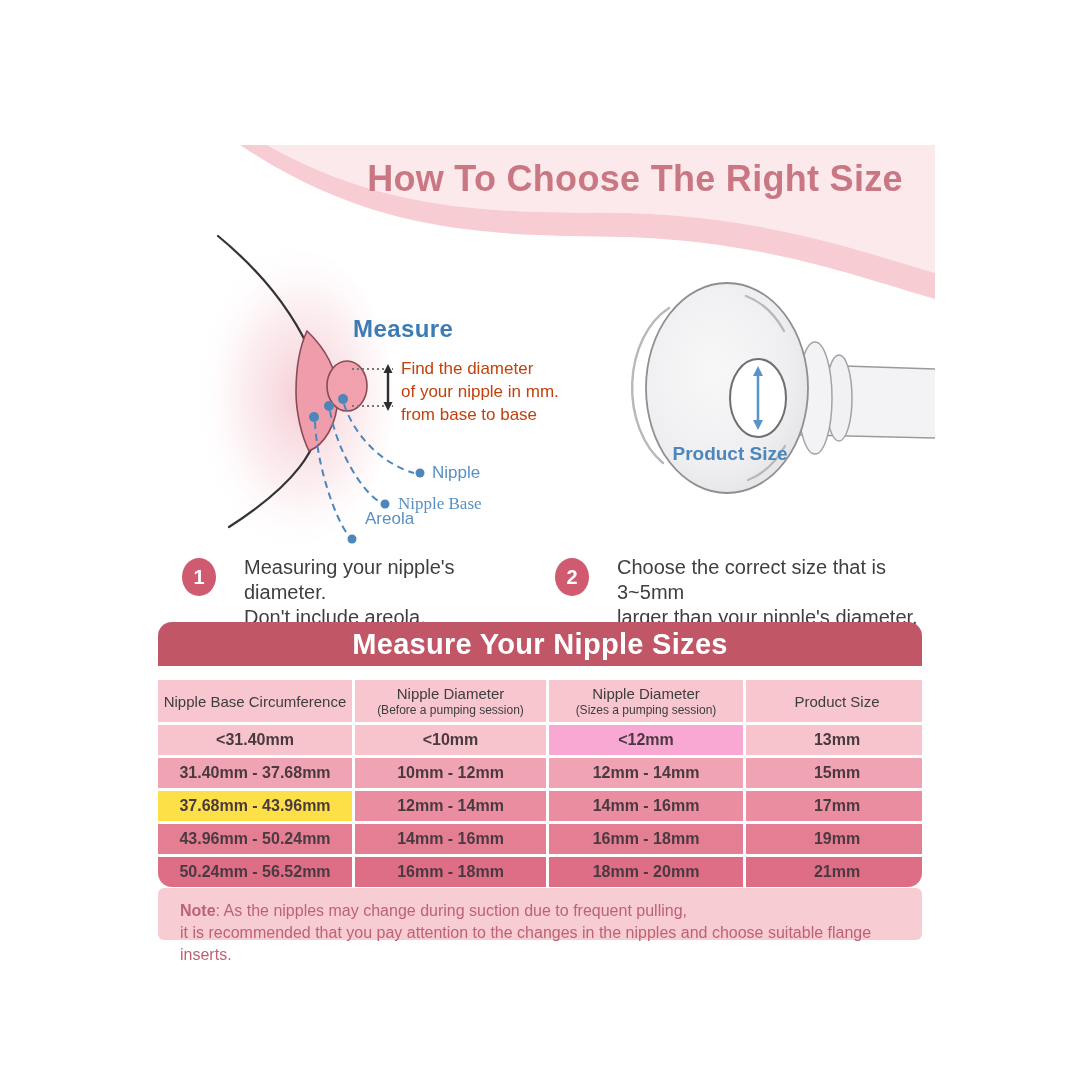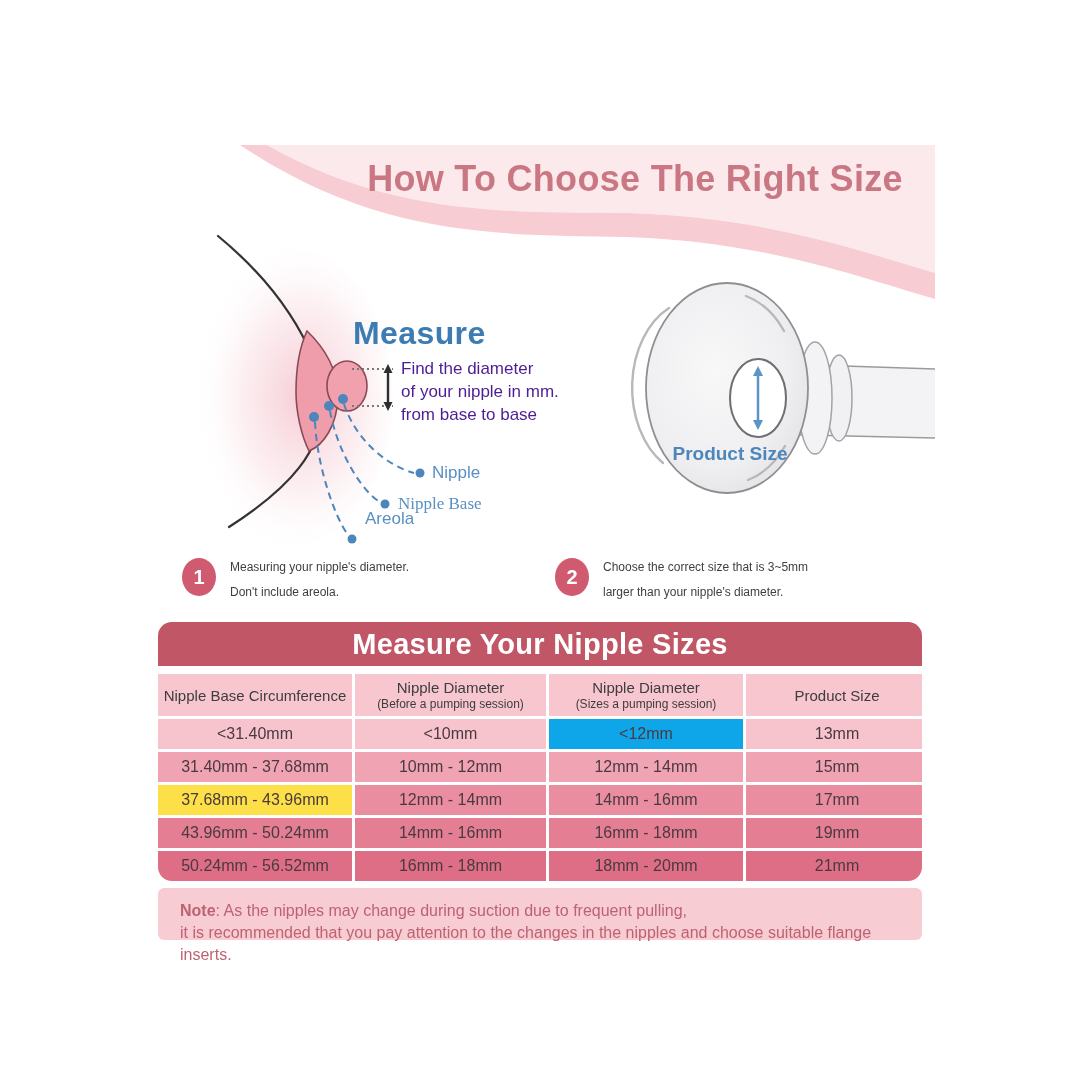--- a/index.html
+++ b/index.html
@@ -6,47 +6,47 @@
   html,body { background:#ffffff; }
   body { width:1080px; height:1080px; font-family:"Liberation Sans","DejaVu Sans",sans-serif; }
   .page { position:relative; width:1080px; height:1080px; background:#fff; overflow:hidden; }
   .content { position:absolute; left:145px; top:145px; width:790px; height:795px; }
   .abs { position:absolute; }
   .decor { position:absolute; left:0; top:0; }
 
   .page-title { left:190px; top:13px; width:600px; text-align:center;
     font-size:36px; font-weight:bold; color:#c97883; letter-spacing:.3px; }
 
-  .measure-heading { left:208px; top:170px; font-size:32px; font-weight:bold; color:#3d7cb3; letter-spacing:.4px; }
-  .measure-desc { left:256px; top:212px; font-size:17px; line-height:23px; color:#4c1d95; }
+  .measure-heading { left:208px; top:170px; font-size:24px; font-weight:bold; color:#3d7cb3; letter-spacing:.4px; }
+  .measure-desc { left:256px; top:212px; font-size:17px; line-height:23px; color:#c2410c; }
   .blue-label { font-size:17px; color:#5890c2; }
   .lbl-nipple { left:287px; top:318px; }
   .lbl-nipple-base { left:253px; top:349px;font-family:Liberation Serif, serif; }
   .lbl-areola { left:220px; top:364px; }
   .product-size { left:505px; top:298px; width:160px; text-align:center;
     font-size:19px; font-weight:bold; color:#4d86ba; }
 
   .step { display:flex; align-items:flex-start; }
   .step-1 { left:37px; top:410px; width:360px; }
   .step-2 { left:410px; top:410px; width:370px; }
   .step-badge { flex:0 0 auto; width:34px; height:38px; border-radius:50%;
     background:#d05a70; color:#fff; font-size:20px; font-weight:bold;
     display:flex; align-items:center; justify-content:center; margin-top:3px; }
-  .step-text { margin-left:14px; font-size:12px; line-height:25px; color:#3f3f3f; }
+  .step-text { margin-left:28px; font-size:20px; line-height:25px; color:#3f3f3f; }
 
   .size-table { left:13px; top:477px; width:764px; border-radius:14px; overflow:hidden; }
   .table-title { height:44px; background:#c15667; color:#ffffff; text-align:center;
     font-size:29px; font-weight:bold; line-height:44px; letter-spacing:.3px; }
-  .tgrid { display:grid; grid-template-columns:194px 191px 194px 182px; gap:3px; background:#ffffff; padding-top:8px; }
+  .tgrid { display:grid; grid-template-columns:194px 191px 194px 182px; gap:3px; background:#ffffff; padding-top:14px; }
   .thead-cell { background:#f8c6cf; min-height:42px; display:flex; flex-direction:column;
     align-items:center; justify-content:center; color:#3d3d3d; text-align:center; padding:4px 2px; }
   .thead-main { font-size:15px; }
   .thead-sub { font-size:12px; margin-top:1px; }
   .tcell { height:30px; display:flex; align-items:center; justify-content:center;
-    font-size:16px; color:#4a3a40; }
+    font-size:16px; color:#4a3a40;font-weight:bold; }
 
   .note-bar { left:13px; top:743px; width:764px; height:52px; background:#f8ccd3;
     border-radius:6px; padding:12px 0 0 22px; color:#bd6272; font-size:16px; line-height:22px; }
   .note-label { font-weight:bold; }
 </style>
 </head>
 <body>
 
 <div class="page">
   <div class="content">
@@ -152,21 +152,21 @@
         </div>
         <div class="thead-cell">
           <div class="thead-main">Nipple Diameter</div>
           <div class="thead-sub">(Sizes a pumping session)</div>
         </div>
         <div class="thead-cell">
           <div class="thead-main">Product Size</div>
         </div>
       <div class="tcell" style="background: rgb(247, 195, 204);">&lt;31.40mm</div>
           <div class="tcell" style="background: rgb(247, 195, 204);">&lt;10mm</div>
-          <div class="tcell" style="background: #0ea5e9;">&lt;12mm</div>
+          <div class="tcell" style="background: #f9a8d4;">&lt;12mm</div>
           <div class="tcell" style="background: rgb(247, 195, 204);">13mm</div>
           <div class="tcell" style="background: rgb(240, 163, 178);">31.40mm - 37.68mm</div>
           <div class="tcell" style="background: rgb(240, 163, 178);">10mm - 12mm</div>
           <div class="tcell" style="background: rgb(240, 163, 178);">12mm - 14mm</div>
           <div class="tcell" style="background: rgb(240, 163, 178);">15mm</div>
           <div class="tcell" style="background: #fde047;">37.68mm - 43.96mm</div>
           <div class="tcell" style="background: rgb(234, 141, 160);">12mm - 14mm</div>
           <div class="tcell" style="background: rgb(234, 141, 160);">14mm - 16mm</div>
           <div class="tcell" style="background: rgb(234, 141, 160);">17mm</div>
           <div class="tcell" style="background: rgb(227, 126, 147);">43.96mm - 50.24mm</div>

